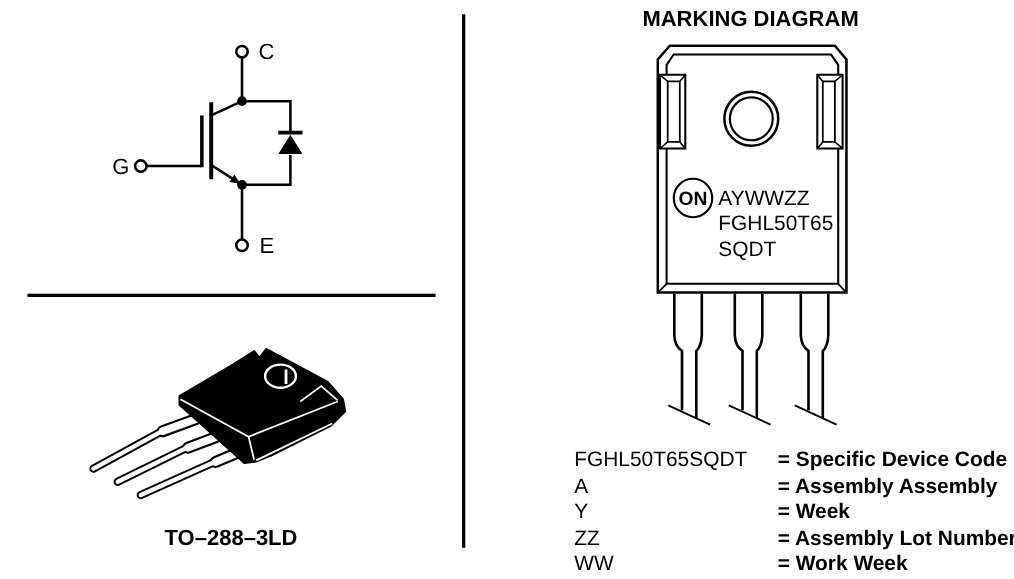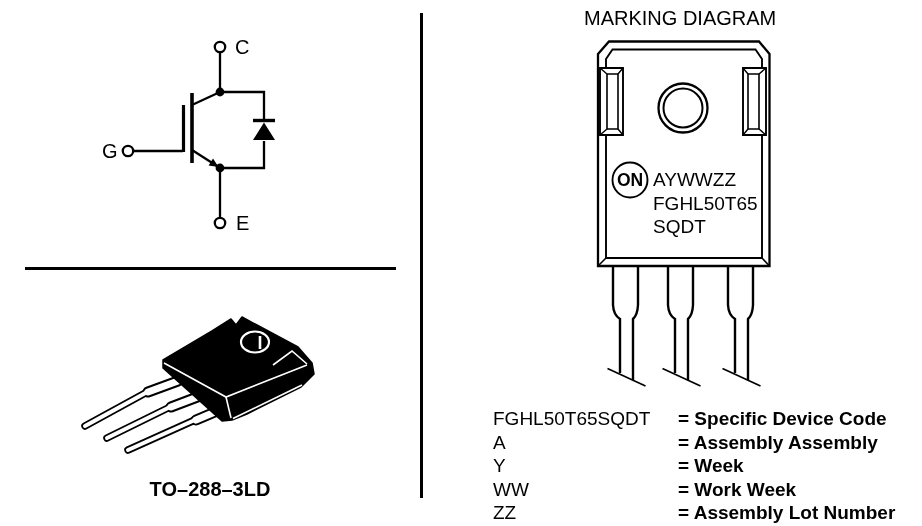--- a/index.html
+++ b/index.html
@@ -8,24 +8,24 @@
     background:#ffffff;color:#000;
     font-family:"Liberation Sans","DejaVu Sans",sans-serif;
   }
   .abs{position:absolute;}
   .rule{background:#000;}
   .case-label{
     left:105px;top:478px;width:210px;text-align:center;
     font-weight:bold;font-size:20px;line-height:22px;letter-spacing:0px;
   }
   .marking-title{
-    left:584px;top:8px;font-weight:normal;font-size:20px;line-height:20px;
+    left:584px;top:8px;font-weight:bold;font-size:20px;line-height:20px;
   }
   .legend{left:493px;top:407px;font-size:19px;}
-  .legend-row{position:relative;height:23.6px;line-height:23.6px;white-space:nowrap;}
+  .legend-row{position:relative;height:23.6px;line-height:23.6px;white-space:nowrap;margin-left:29px;}
   .legend-code{display:inline-block;}
   .legend-desc{position:absolute;left:185px;top:0;font-weight:bold;}
   svg text{font-family:"Liberation Sans","DejaVu Sans",sans-serif;}
 </style>
 </head>
 <body>
 
 <div class="abs rule" style="left:420px;top:13px;width:3px;height:485px;"></div>
 
 <div class="abs rule" style="left:25px;top:267px;width:371px;height:3px;"></div>
@@ -145,20 +145,20 @@
   </div>
   <div class="legend-row">
     <span class="legend-code">A</span>
     <span class="legend-desc">= Assembly Assembly</span>
   </div>
   <div class="legend-row">
     <span class="legend-code">Y</span>
     <span class="legend-desc">= Week</span>
   </div>
   <div class="legend-row">
+    <span class="legend-code">ZZ</span>
+    <span class="legend-desc">= Assembly Lot Number</span>
+  </div>
+  <div class="legend-row">
     <span class="legend-code">WW</span>
     <span class="legend-desc">= Work Week</span>
-  </div>
-  <div class="legend-row">
-    <span class="legend-code">ZZ</span>
-    <span class="legend-desc">= Assembly Lot Number</span>
   </div>
 </div>
 
 </body></html>

